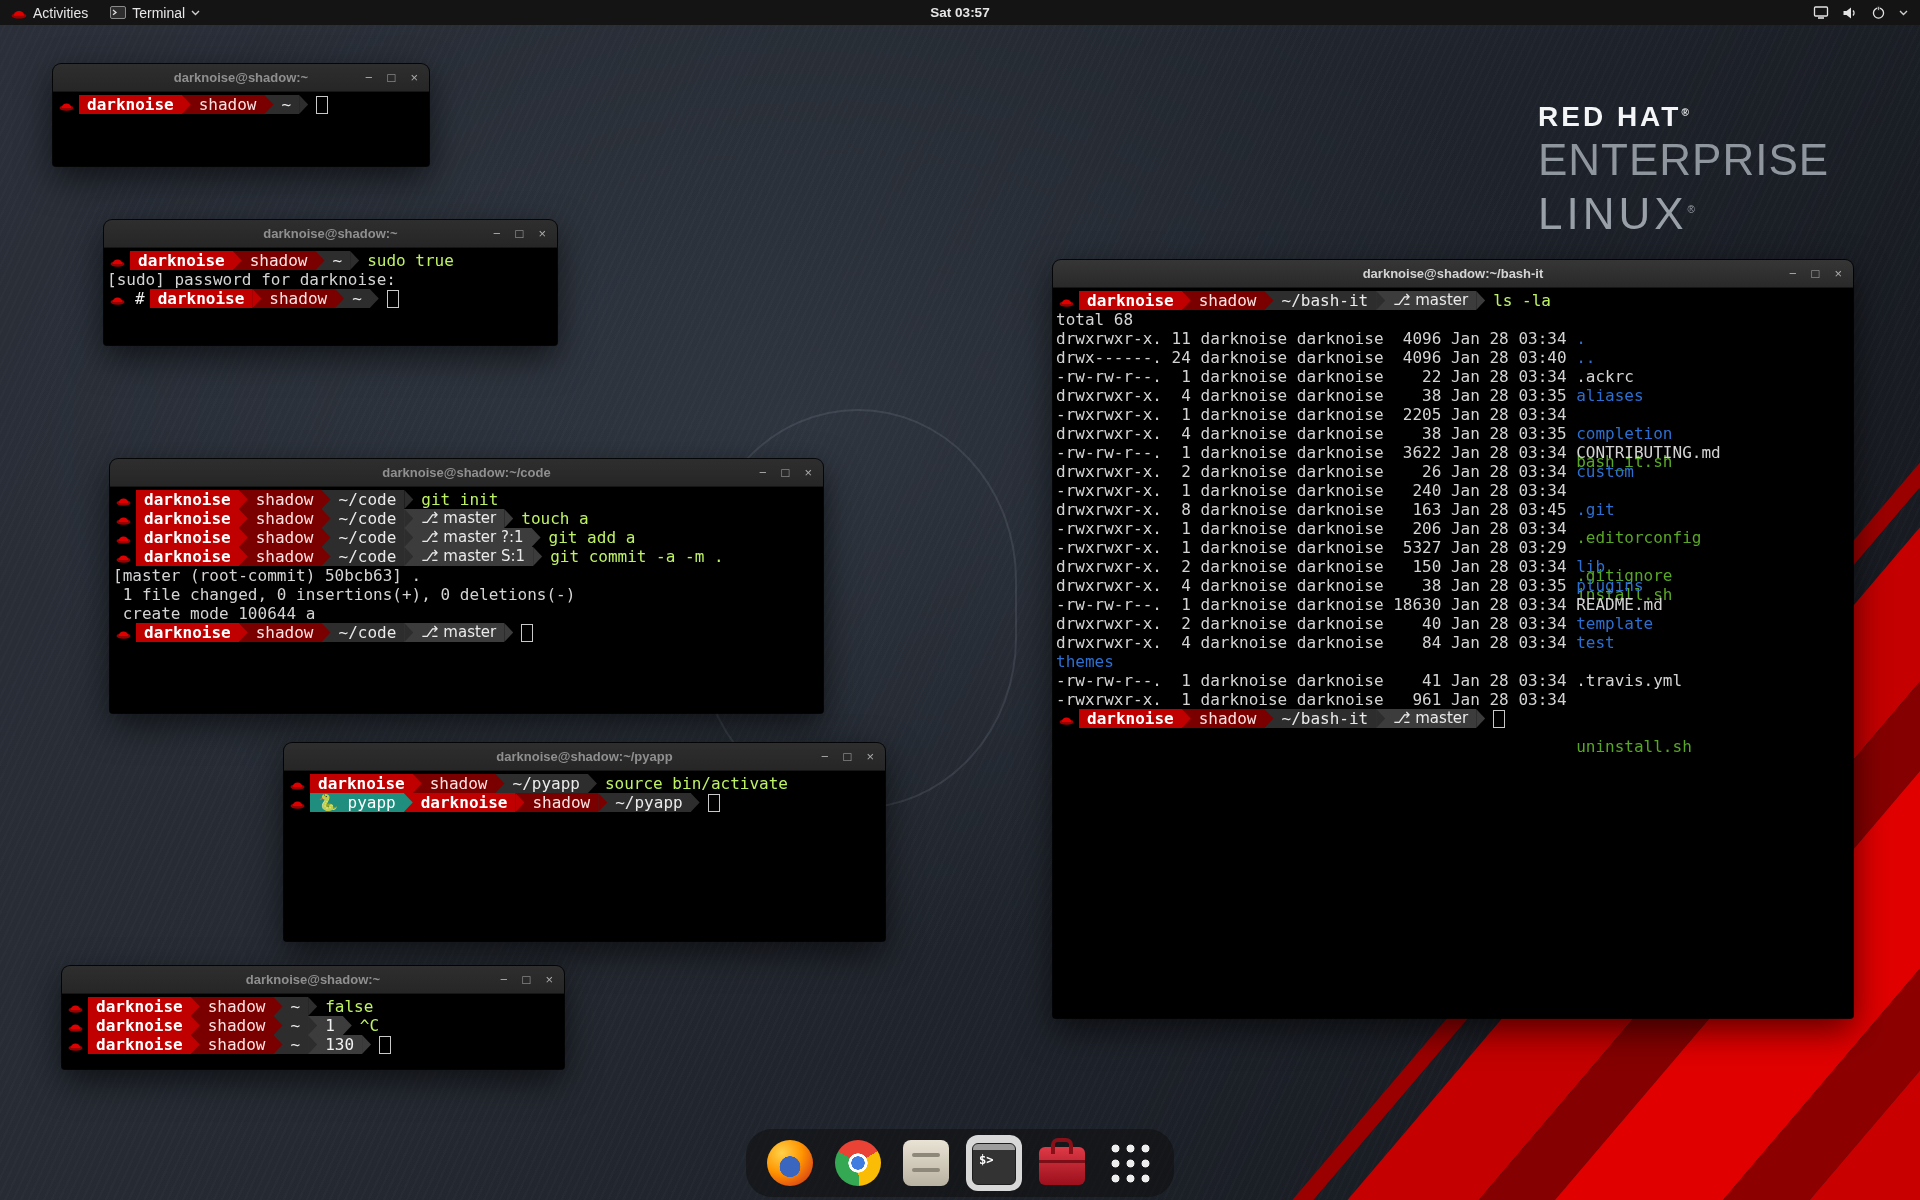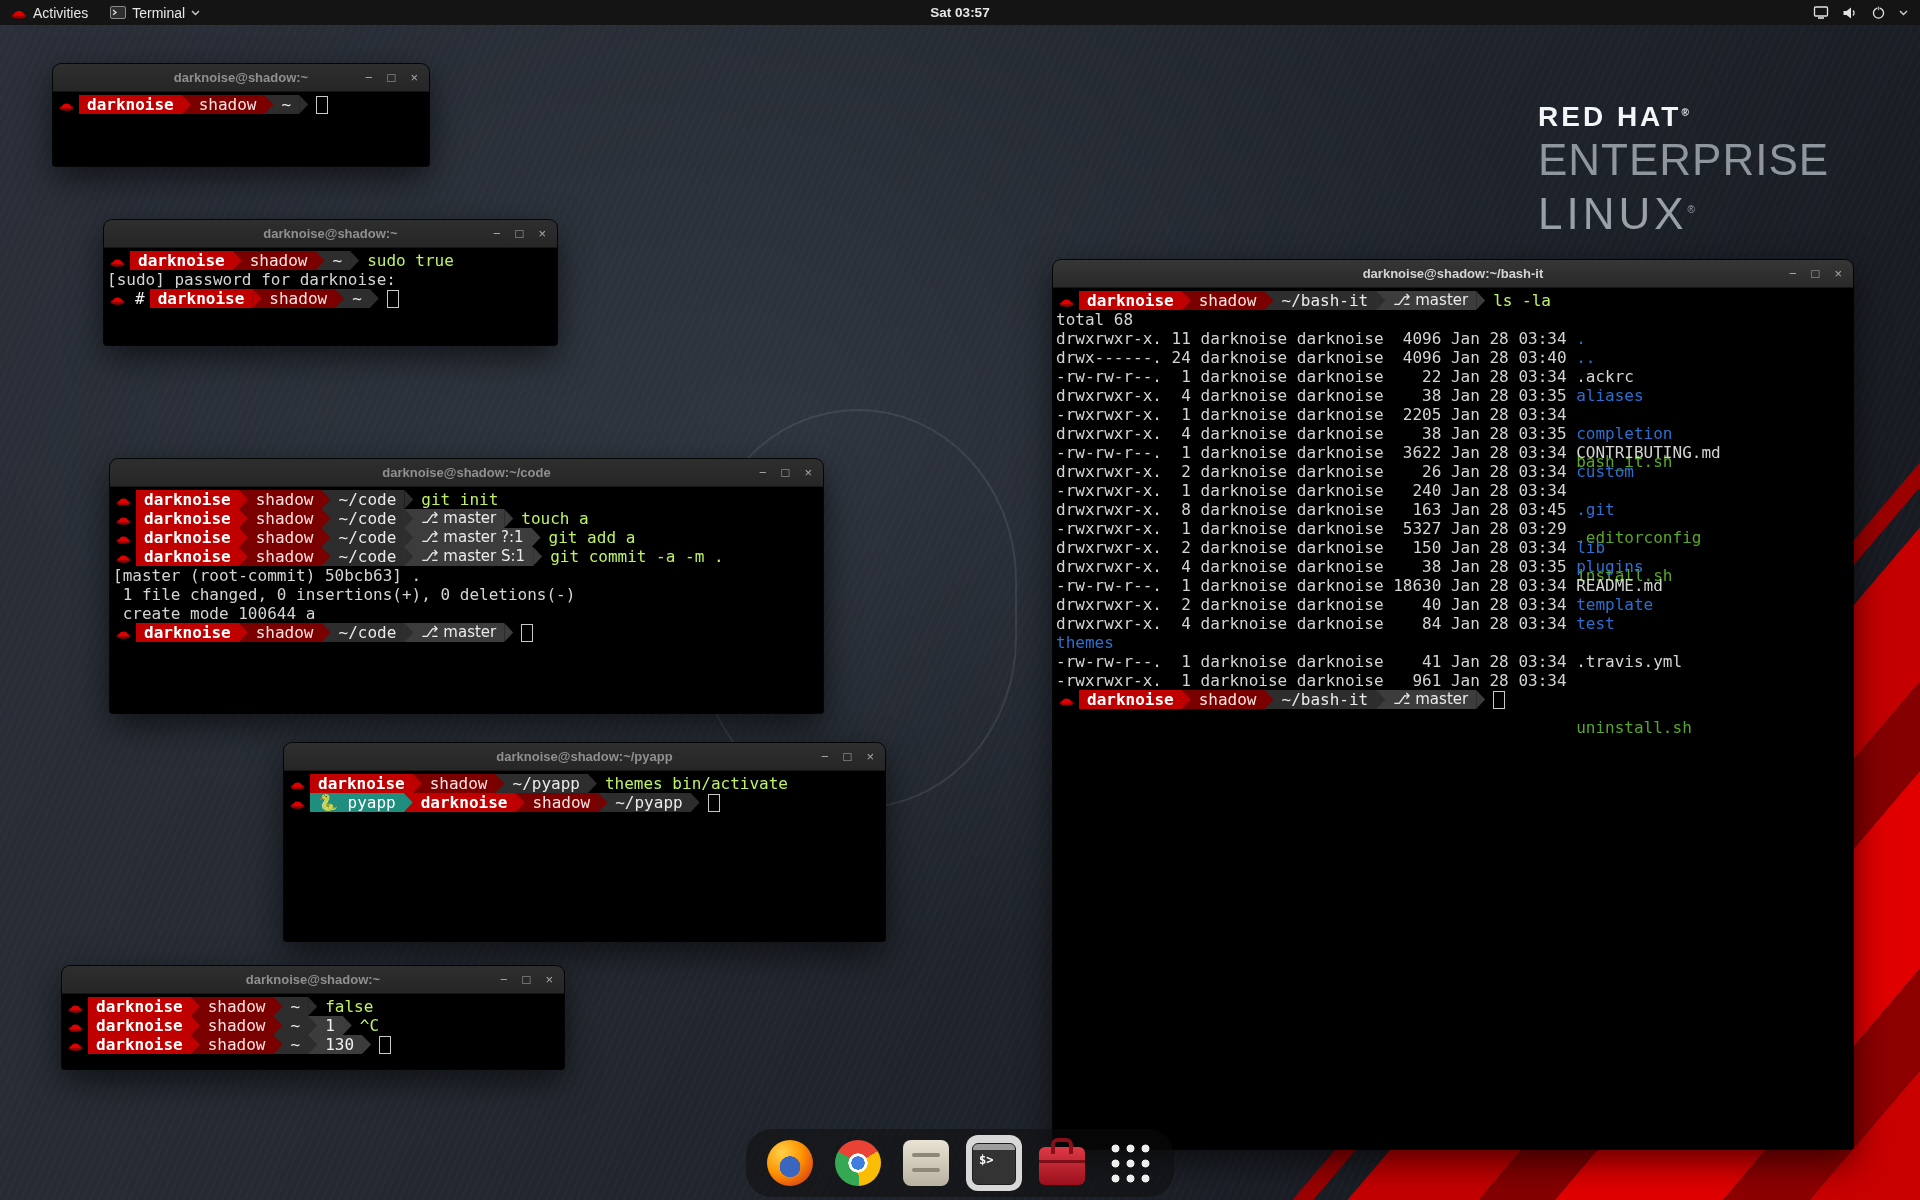--- a/index.html
+++ b/index.html
@@ -339,21 +339,21 @@
           <span class="fseg"><svg width="15" height="12" viewBox="0 0 15 12">
               <ellipse cx="7.5" cy="9" rx="7" ry="2.7" fill="#9b0000"></ellipse>
               <path d="M2.7 9 A4.8 4.5 0 0 1 12.3 9 Z" fill="#e10000"></path>
             </svg></span>
           <span class="blk b-u" style="background: rgb(192, 0, 0); color: rgb(255, 255, 255);">darknoise</span>
           <span class="sep" style="--a: #c00000; --b: #7a0000;"></span>
           <span class="blk b-h" style="background: rgb(122, 0, 0); color: rgb(255, 227, 227);">shadow</span>
           <span class="sep" style="--a: #7a0000; --b: #2d2d2d;"></span>
           <span class="blk b-p" style="background: rgb(45, 45, 45); color: rgb(234, 234, 234);">~/pyapp</span>
           <span class="sep" style="--a: #2d2d2d; --b: transparent;"></span>
-          <span class="t-cmd">themes bin/activate</span>
+          <span class="t-cmd">source bin/activate</span>
         </div>
         <div class="tline">
           <span class="fseg"><svg width="15" height="12" viewBox="0 0 15 12">
               <ellipse cx="7.5" cy="9" rx="7" ry="2.7" fill="#9b0000"></ellipse>
               <path d="M2.7 9 A4.8 4.5 0 0 1 12.3 9 Z" fill="#e10000"></path>
             </svg></span>
           <span class="blk b-v" style="background: rgb(31, 142, 126); color: rgb(255, 255, 255);">🐍 pyapp</span>
           <span class="sep" style="--a: #1f8e7e; --b: #c00000;"></span>
           <span class="blk b-u" style="background: rgb(192, 0, 0); color: rgb(255, 255, 255);">darknoise</span>
           <span class="sep" style="--a: #c00000; --b: #7a0000;"></span>
@@ -413,21 +413,21 @@
           <span class="blk b-h" style="background: rgb(122, 0, 0); color: rgb(255, 227, 227);">shadow</span>
           <span class="sep" style="--a: #7a0000; --b: #2d2d2d;"></span>
           <span class="blk b-p" style="background: rgb(45, 45, 45); color: rgb(234, 234, 234);">~</span>
           <span class="sep" style="--a: #2d2d2d; --b: #3c3c3c;"></span>
           <span class="blk b-e" style="background: rgb(60, 60, 60); color: rgb(242, 242, 242);">130</span>
           <span class="sep" style="--a: #3c3c3c; --b: transparent;"></span>
           <span class="cursor"></span>
         </div>
       </div>
     </div>
-    <div class="term-window focused" style="left: 1053px; top: 260px; width: 800px; height: 889px;">
+    <div class="term-window focused" style="left: 1053px; top: 260px; width: 800px; height: 758px;">
       <div class="titlebar">
         <span class="win-title">darknoise@shadow:~/bash-it</span>
         <div class="win-btns">
           <span class="win-btn">−</span>
           <span class="win-btn">□</span>
           <span class="win-btn">×</span>
         </div>
       </div>
       <div class="term-body">
         <div class="tline">
@@ -480,20 +480,24 @@
         </div>
         <div class="tline">
           <span class="t-out">-rwxrwxr-x.  1 darknoise darknoise   240 Jan 28 03:34 </span>
           <span class="t-exe">.editorconfig</span>
         </div>
         <div class="tline">
           <span class="t-out">drwxrwxr-x.  8 darknoise darknoise   163 Jan 28 03:45 </span>
           <span class="t-dir">.git</span>
         </div>
         <div class="tline">
+          <span class="t-out">-rwxrwxr-x.  1 darknoise darknoise   206 Jan 28 03:34 </span>
+          <span class="t-exe">.gitignore</span>
+        </div>
+        <div class="tline">
           <span class="t-out">-rwxrwxr-x.  1 darknoise darknoise  5327 Jan 28 03:29 </span>
           <span class="t-exe">install.sh</span>
         </div>
         <div class="tline">
           <span class="t-out">drwxrwxr-x.  2 darknoise darknoise   150 Jan 28 03:34 </span>
           <span class="t-dir">lib</span>
         </div>
         <div class="tline">
           <span class="t-out">drwxrwxr-x.  4 darknoise darknoise    38 Jan 28 03:35 </span>
           <span class="t-dir">plugins</span>

